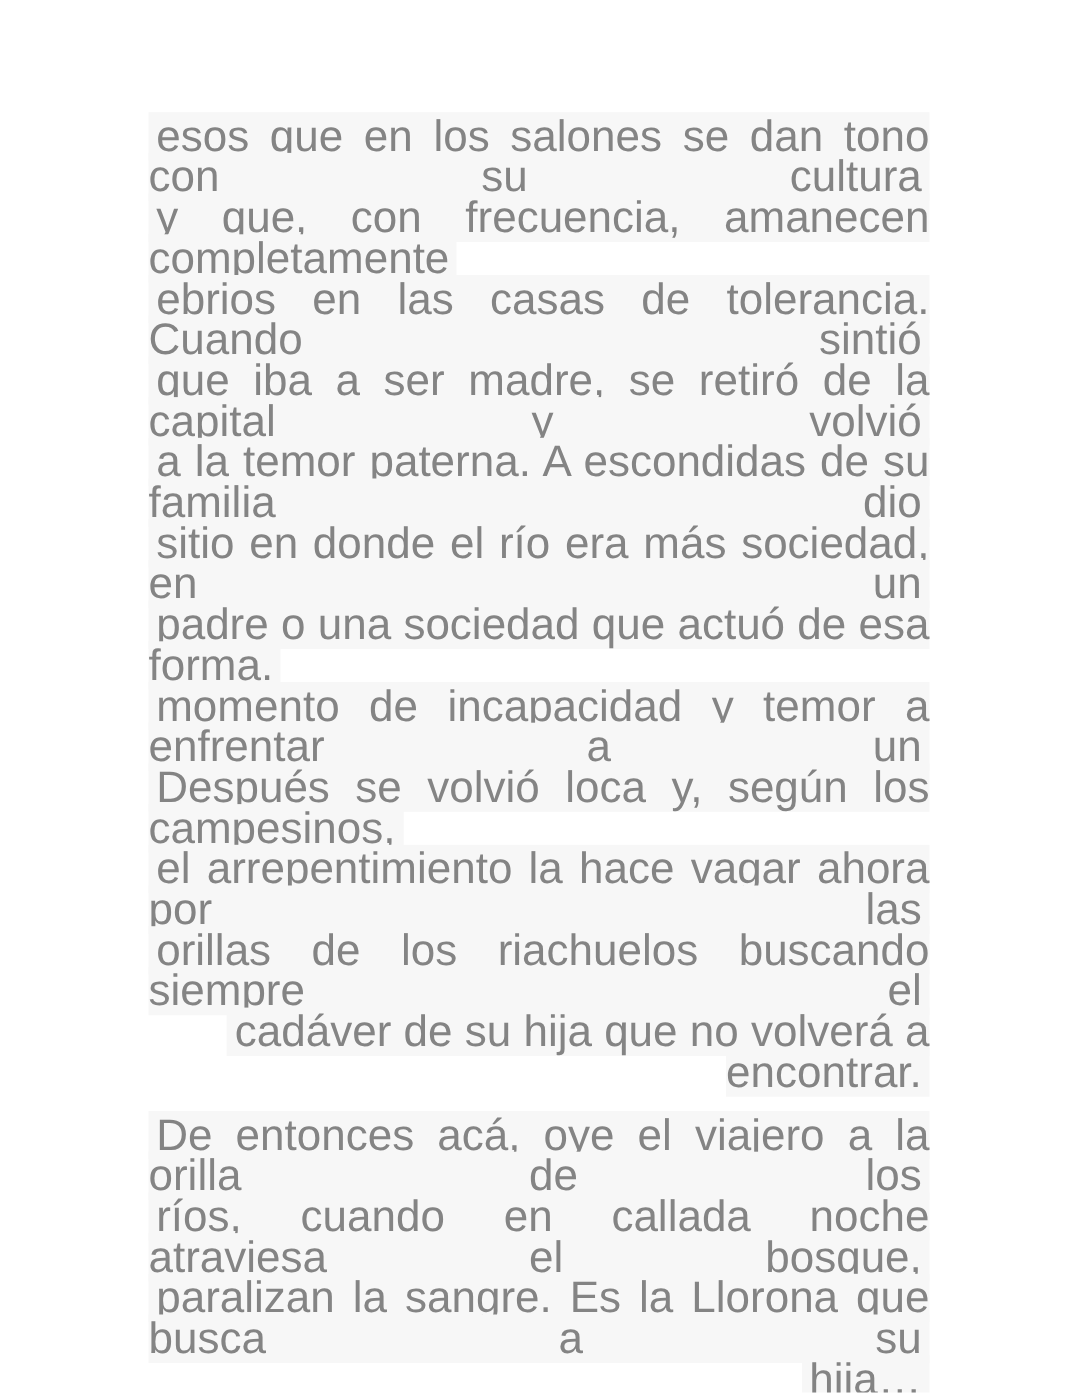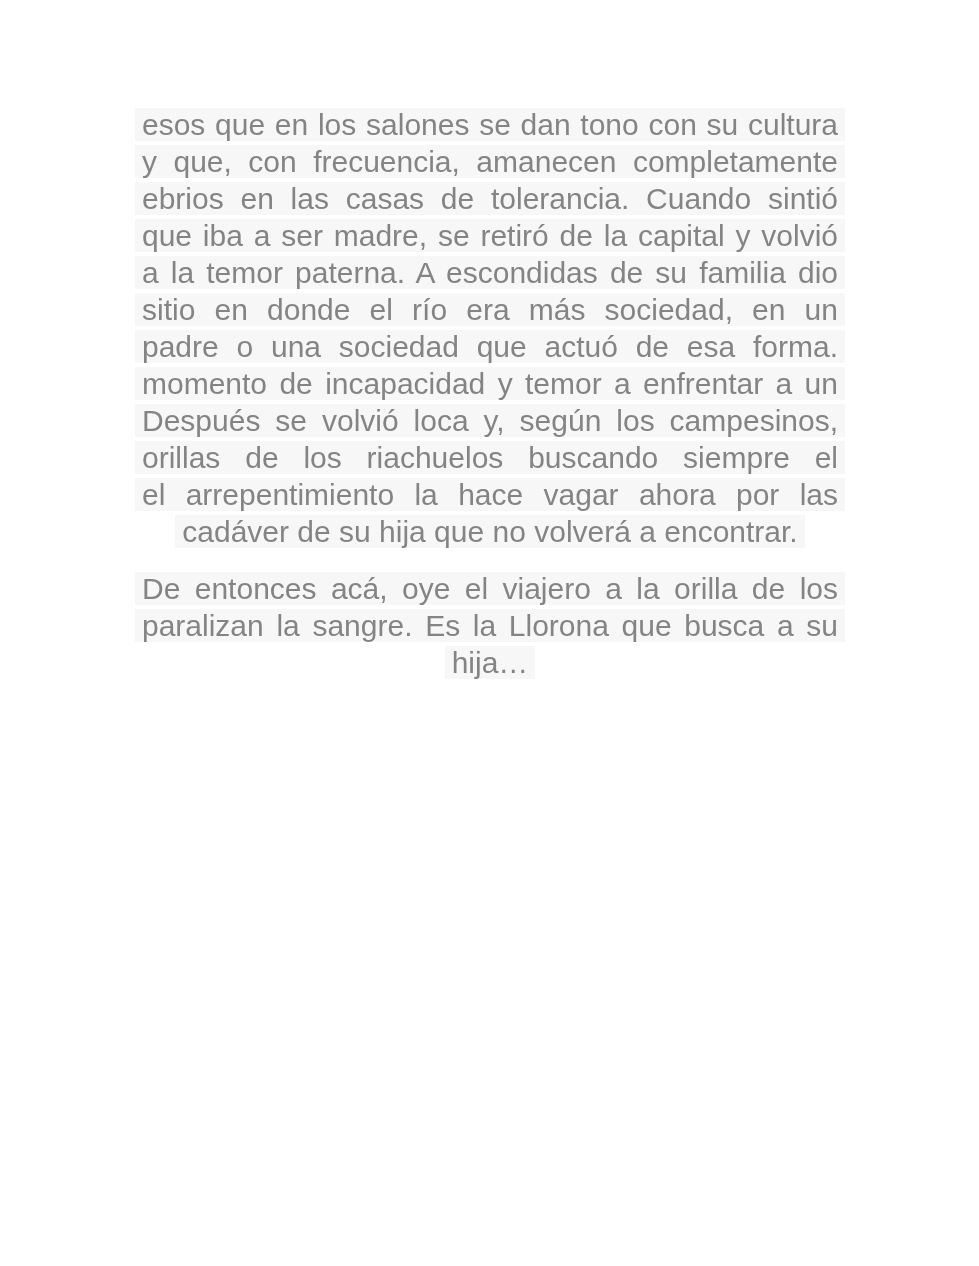--- a/index.html
+++ b/index.html
@@ -15,32 +15,32 @@
     overflow: hidden;
   }
   .text-block {
     position: absolute;
     left: 135px;
     top: 106px;
     width: 710px;
   }
   p.para {
     margin: 0 0 20px 0;
-    font-size: 30px;
+    font-size: 40px;
     line-height: 37px;
     color: #848484;
     letter-spacing: 0;
   }
   span.line {
     display: block;
     text-align: justify;
     text-align-last: justify;
   }
   span.line.last {
-    text-align: center;
+    text-align: right;
     text-align-last: auto;
   }
   span.hl {
     background-color: #f7f7f7;
     padding: 0 7px;
   }
 </style>
 </head>
 <body>
 
@@ -49,24 +49,25 @@
   <p class="para">
     <span class="line"><span class="hl">esos que en los salones se dan tono con su cultura</span></span>
     <span class="line"><span class="hl">y que, con frecuencia, amanecen completamente</span></span>
     <span class="line"><span class="hl">ebrios en las casas de tolerancia. Cuando sintió</span></span>
     <span class="line"><span class="hl">que iba a ser madre, se retiró de la capital y volvió</span></span>
     <span class="line"><span class="hl">a la temor paterna. A escondidas de su familia dio</span></span>
     <span class="line"><span class="hl">sitio en donde el río era más sociedad, en un</span></span>
     <span class="line"><span class="hl">padre o una sociedad que actuó de esa forma.</span></span>
     <span class="line"><span class="hl">momento de incapacidad y temor a enfrentar a un</span></span>
     <span class="line"><span class="hl">Después se volvió loca y, según los campesinos,</span></span>
+    <span class="line"><span class="hl">el arrepentimiento la hace vagar ahora por las</span></span>
     <span class="line"><span class="hl">orillas de los riachuelos buscando siempre el</span></span>
-    <span class="line"><span class="hl">el arrepentimiento la hace vagar ahora por las</span></span>
     <span class="line last"><span class="hl">cadáver de su hija que no volverá a encontrar.</span></span>
   </p>
 
   <p class="para">
     <span class="line"><span class="hl">De entonces acá, oye el viajero a la orilla de los</span></span>
+    <span class="line"><span class="hl">ríos, cuando en callada noche atraviesa el bosque,</span></span>
     <span class="line"><span class="hl">paralizan la sangre. Es la Llorona que busca a su</span></span>
     <span class="line last"><span class="hl">hija…</span></span>
   </p>
 
 </div>
 
 </body></html>

